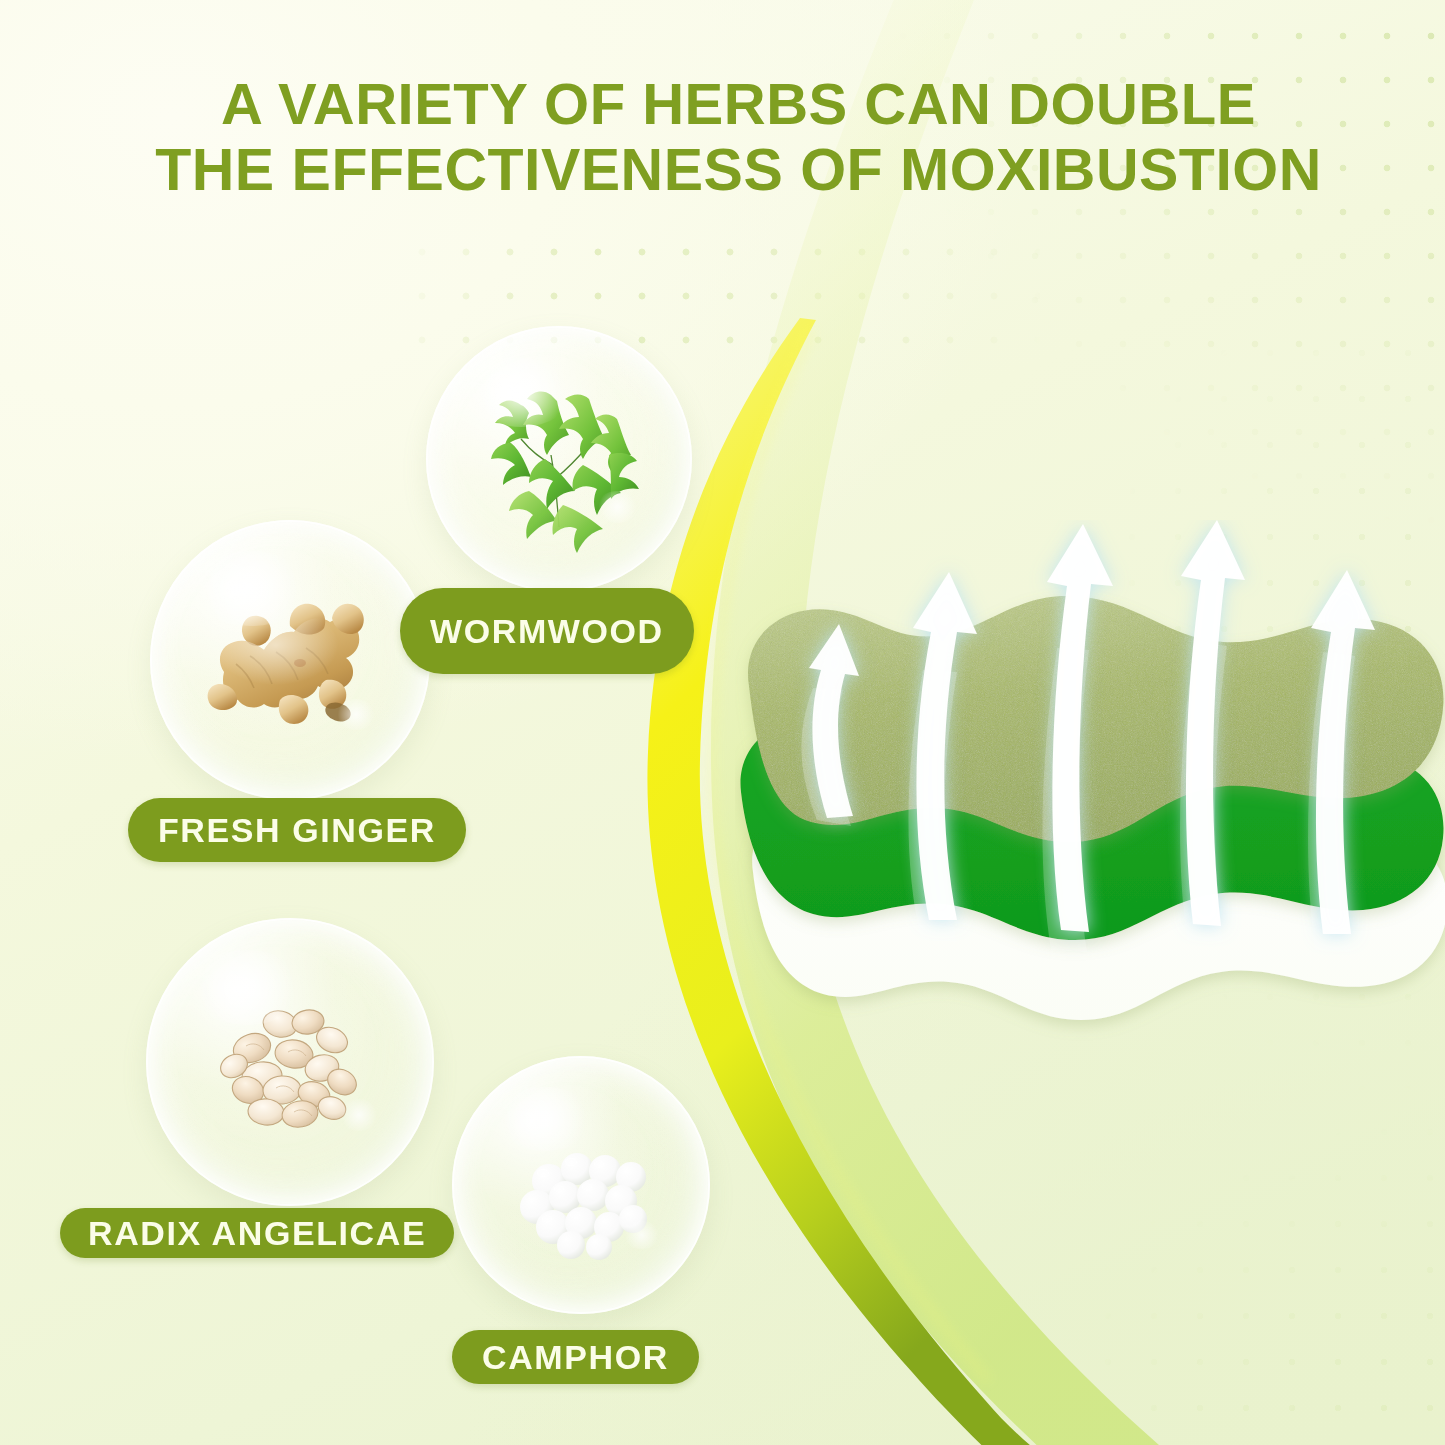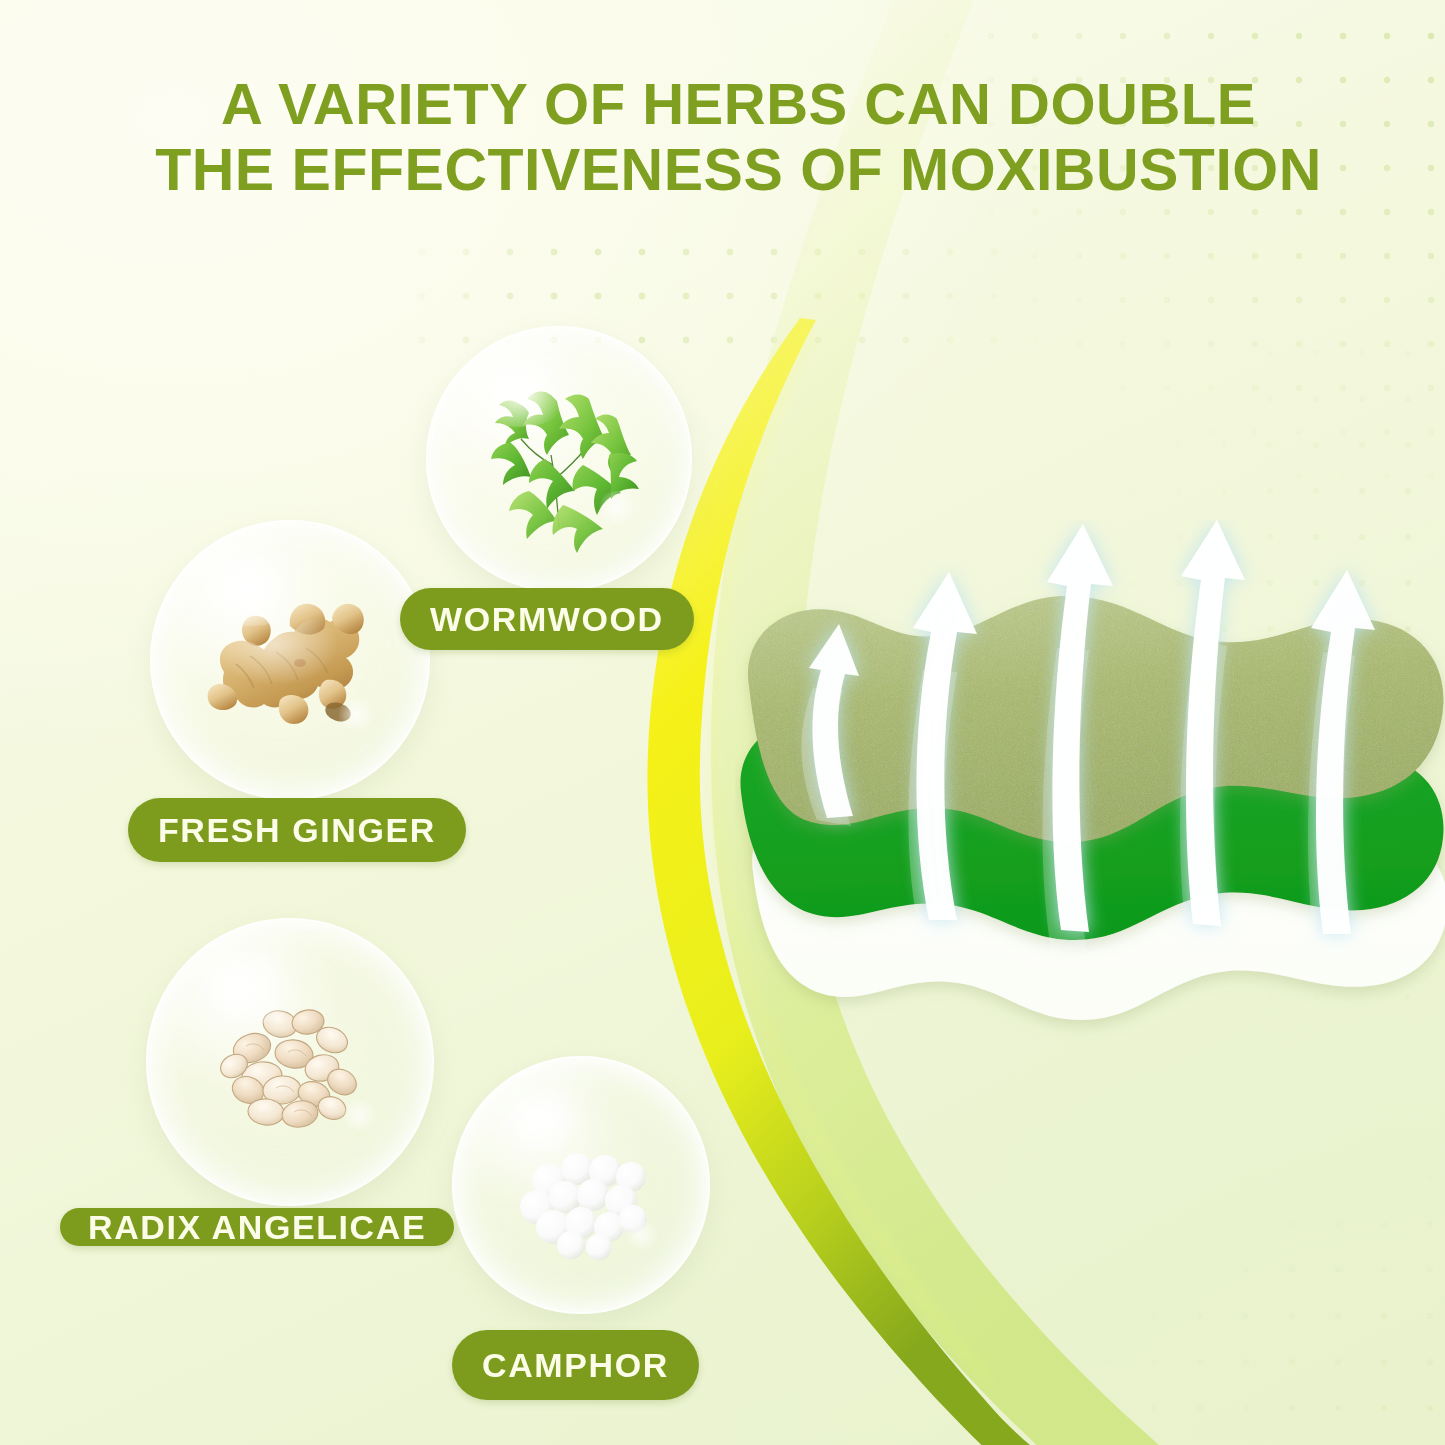--- a/index.html
+++ b/index.html
@@ -107,24 +107,24 @@
     position:absolute;z-index:7;
     display:inline-flex;align-items:center;justify-content:center;
     background:#7d9c1e;
     color:#fbfde8;
     font-weight:bold;
     border-radius:999px;
     letter-spacing:1.6px;
     box-shadow:0 3px 7px rgba(110,135,35,.22);
     white-space:nowrap;
   }
-  #pill-wormwood{left:400px;top:588px;height:54px;padding:4px 30px;font-size:34px;}
+  #pill-wormwood{left:400px;top:588px;height:54px;padding:16px 30px;font-size:34px;}
   #pill-ginger  {left:128px;top:798px;height:64px;padding:0 30px;font-size:34px;}
-  #pill-angelica{left:60px;top:1208px;height:38px;padding:0 28px;font-size:34px;}
-  #pill-camphor {left:452px;top:1330px;height:54px;padding:8px 30px;font-size:34px;}
+  #pill-angelica{left:60px;top:1208px;height:50px;padding:0 28px;font-size:34px;}
+  #pill-camphor {left:452px;top:1330px;height:54px;padding:0 30px;font-size:34px;}
 
   
   .patch{position:absolute;left:735px;top:520px;width:720px;height:580px;z-index:3;}
 </style>
 </head>
 <body>
 
 <div id="poster">
 
   <div class="dots dots-tr"></div>

